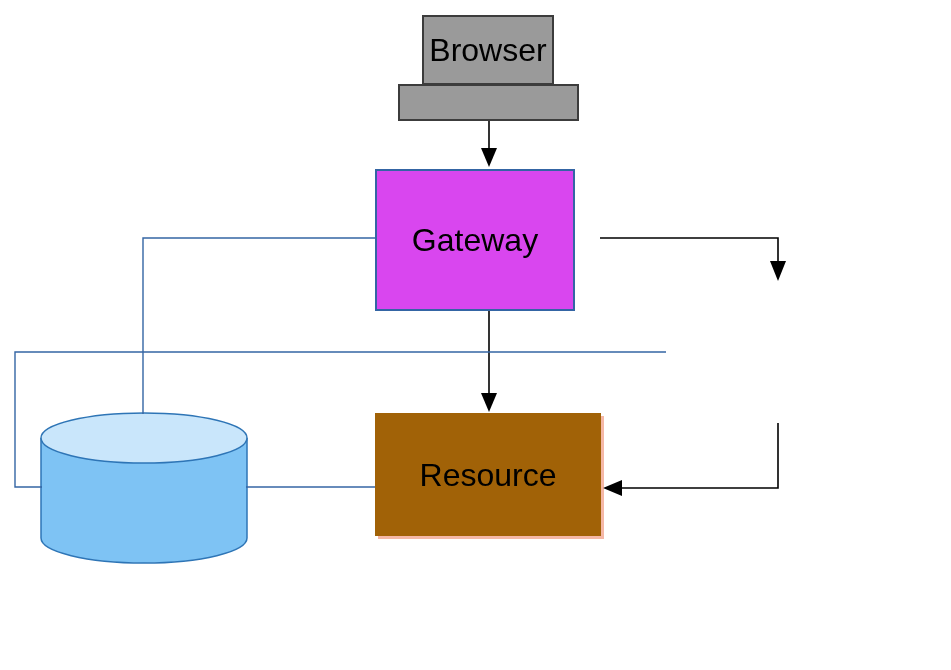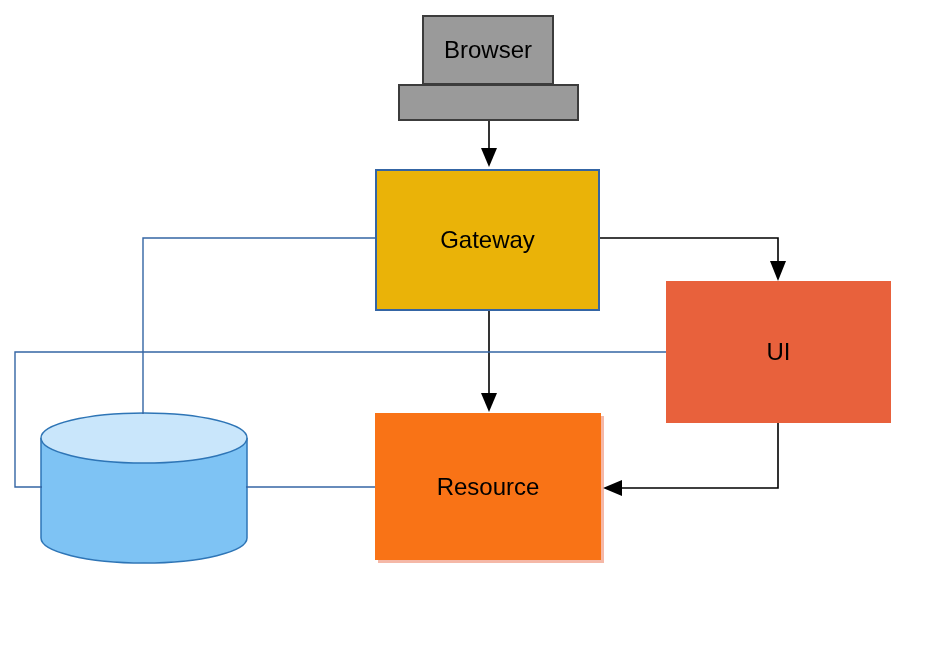--- a/index.html
+++ b/index.html
@@ -21,48 +21,48 @@
     top: 0;
     width: 951px;
     height: 670px;
     pointer-events: none;
   }
   .node {
     position: absolute;
     display: flex;
     align-items: center;
     justify-content: center;
-    font-size: 24px;
+    font-size: 32px;
     line-height: 1;
     color: #000000;
     box-sizing: border-box;
     white-space: nowrap;
   }
   .browser-screen {
     left: 422px; top: 15px; width: 132px; height: 70px;
     background: #9a9a9a;
     border: 2px solid #3c3c3c;
   }
   .browser-base {
     left: 398px; top: 84px; width: 181px; height: 37px;
     background: #9a9a9a;
     border: 2px solid #3c3c3c;
   }
   .gateway {
-    left: 375px; top: 169px; width: 225px; height: 142px;
-    background: #eab308;
+    left: 375px; top: 169px; width: 200px; height: 142px;
+    background: #d946ef;
     border: 2px solid #3465a4;
   }
   .ui {
     left: 666px; top: 281px; width: 225px; height: 142px;
     background: #e8613c;
   }
   .resource {
-    left: 375px; top: 413px; width: 226px; height: 147px;
-    background: #f97316;
+    left: 375px; top: 413px; width: 226px; height: 123px;
+    background: #a16207;
     box-shadow: 3px 3px 0 rgba(232, 97, 60, 0.45);
   }
   .redis-label {
     left: 41px; top: 413px; width: 206px; height: 150px;
     background: transparent;
   }
 </style>
 </head>
 <body>
 
@@ -90,22 +90,19 @@
 
   <div class="node browser-screen">
     <span>Browser</span>
   </div>
   <div class="node browser-base"></div>
 
   <div class="node gateway">
     <span>Gateway</span>
   </div>
 
-  <div class="node ui">
-    <span>UI</span>
-  </div>
 
   <div class="node resource">
     <span>Resource</span>
   </div>
 
 
 </div>
 
 </body></html>

